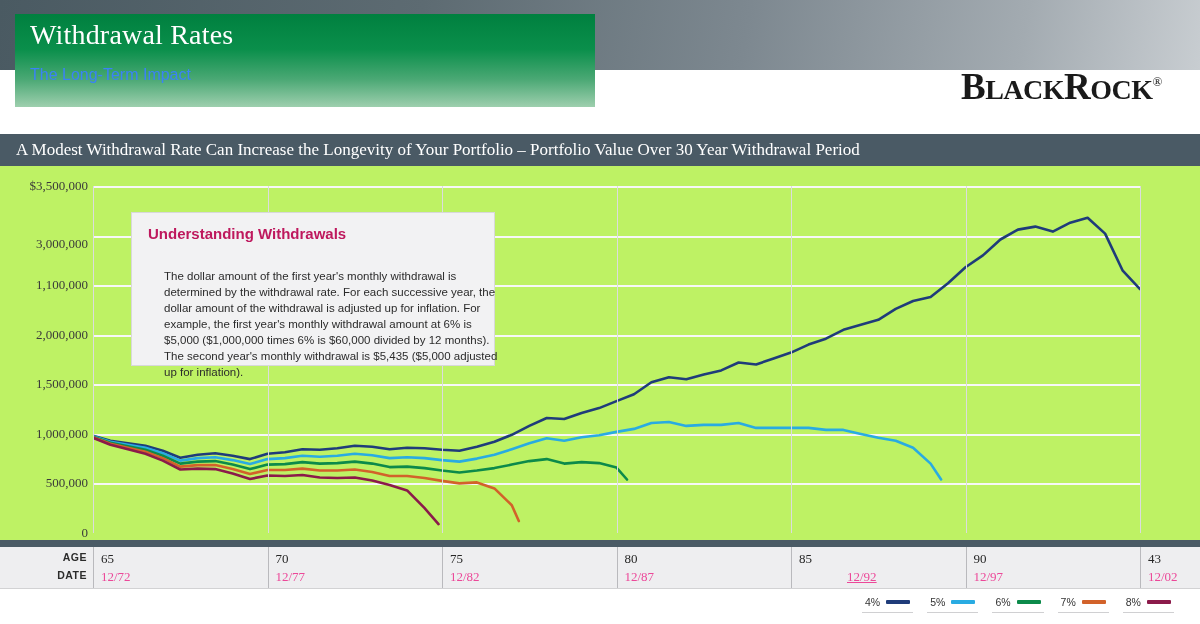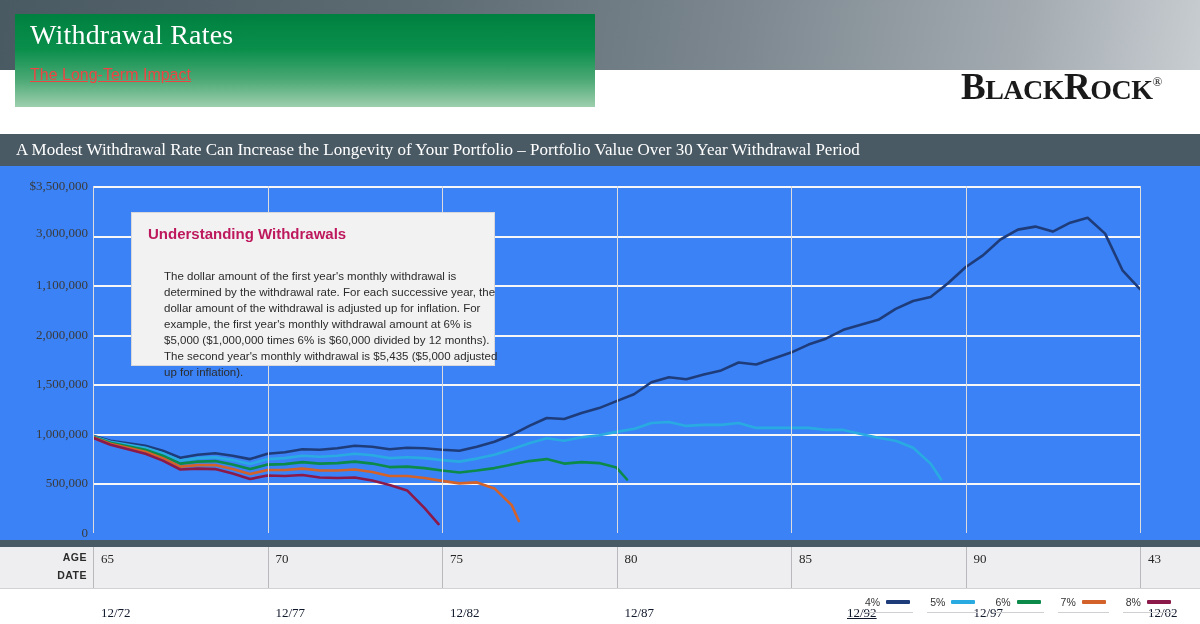--- a/index.html
+++ b/index.html
@@ -20,21 +20,21 @@
     position:absolute;left:15px;top:14px;width:580px;height:93px;
     background:linear-gradient(180deg,#00803f 0%,#0a8f4b 38%,#4aa874 70%,#9ecfae 100%);
   }
   .title-main{
     position:absolute;left:30px;top:19px;
     font-family:"Liberation Serif", serif;
     font-size:28px;color:#ffffff;letter-spacing:.2px;
   }
   .title-sub{
     position:absolute;left:30px;top:66px;
-    font-size:16px;color:#ef4444;font-weight:400;text-decoration:underline;
+    font-size:16px;color:#3b82f6;font-weight:400;
   }
   .brand{
     position:absolute;right:38px;top:68px;
     font-family:"Liberation Serif", serif;
     font-size:37px;font-weight:bold;color:#1a1a1a;
     letter-spacing:-.5px;line-height:1;
   }
   .brand .sm{font-size:28px;}
   .brand .reg{font-size:13px;vertical-align:super;font-weight:normal;}
 
@@ -45,21 +45,21 @@
   }
   .section-bar span{
     position:absolute;left:16px;top:6px;
     font-family:"Liberation Serif", serif;
     font-size:17px;color:#ffffff;white-space:nowrap;
   }
 
   
   .chart-wrap{
     position:absolute;left:0;top:166px;width:1200px;height:374px;
-    background:#3b82f6;
+    background:#bef264;
   }
   .plot{
     position:absolute;left:93px;top:20px;width:1047px;height:347px;
   }
   .gridline{
     position:absolute;left:0;width:1047px;height:2px;background:#f7f7f8;
   }
   .ytick{
     position:absolute;right:1112px;
     font-family:"Liberation Serif", serif;
@@ -99,21 +99,21 @@
   }
   .axis-tick{
     position:absolute;top:547px;width:1px;height:41px;background:#b9b9bd;
   }
   .axis-age{
     position:absolute;top:551px;
     font-family:"Liberation Serif", serif;font-size:13px;color:#262626;
   }
   .axis-date{
     position:absolute;top:569px;
-    font-family:"Liberation Serif", serif;font-size:13px;color:#0f172a;margin-top:36px;
+    font-family:"Liberation Serif", serif;font-size:13px;color:#ec4899;
   }
 
   
   .legend{
     position:absolute;left:862px;top:590px;height:26px;
     display:flex;align-items:center;gap:14px;
   }
   .legend-item{
     display:flex;align-items:center;gap:6px;
     border-bottom:1px solid #d0d0d2;padding:2px 3px 4px 3px;
@@ -148,21 +148,21 @@
     </div>
   <svg class="lines" id="linesvg" width="1047" height="347">
       <polyline points="0.0,249.8 17.4,254.8 34.9,257.3 52.4,259.8 69.8,264.7 87.3,271.7 104.7,268.7 122.2,267.2 139.6,269.7 157.0,273.1 174.5,267.7 191.9,266.2 209.4,263.2 226.8,263.7 244.3,262.2 261.8,259.8 279.2,260.7 296.6,263.2 314.1,261.7 331.6,262.2 349.0,263.7 366.4,264.7 383.9,260.7 401.4,255.8 418.8,248.8 436.3,239.9 453.7,232.0 471.2,233.0 488.6,227.0 506.1,222.1 523.5,215.1 541.0,208.2 558.4,196.3 575.9,191.3 593.3,193.3 610.8,188.4 628.2,184.4 645.6,176.5 663.1,178.5 680.6,172.5 698.0,166.6 715.5,158.6 732.9,152.7 750.4,143.8 767.8,138.8 785.3,133.8 802.7,122.9 820.1,115.0 837.6,111.0 855.0,97.2 872.5,81.3 889.9,69.4 907.4,53.5 924.9,43.6 942.3,40.6 959.8,45.6 977.2,36.7 994.6,31.7 1012.1,47.6 1029.5,84.3 1047.0,103.1" fill="none" stroke="#1f3c7a" stroke-width="2.6" stroke-linejoin="round" stroke-linecap="round"></polyline>
       <polyline points="0.0,250.3 17.4,255.8 34.9,258.8 52.4,261.7 69.8,267.2 87.3,274.6 104.7,272.1 122.2,271.2 139.6,274.1 157.0,278.1 174.5,273.1 191.9,272.1 209.4,269.7 226.8,270.7 244.3,269.7 261.8,267.7 279.2,269.2 296.6,272.1 314.1,271.2 331.6,272.1 349.0,274.1 366.4,275.6 383.9,272.6 401.4,268.7 418.8,263.2 436.3,257.3 453.7,252.3 471.2,254.8 488.6,251.3 506.1,249.3 523.5,245.9 541.0,242.9 558.4,237.0 575.9,236.0 593.3,239.9 610.8,238.9 628.2,238.9 645.6,237.0 663.1,241.9 680.6,241.9 698.0,241.9 715.5,241.9 732.9,243.9 750.4,243.9 767.8,247.9 785.3,251.8 802.7,254.8 820.1,261.7 837.6,277.6 848.1,293.5" fill="none" stroke="#29abe2" stroke-width="2.6" stroke-linejoin="round" stroke-linecap="round"></polyline>
       <polyline points="0.0,250.8 17.4,256.8 34.9,260.3 52.4,263.7 69.8,269.7 87.3,277.6 104.7,275.6 122.2,275.1 139.6,278.6 157.0,283.1 174.5,278.6 191.9,278.1 209.4,276.1 226.8,277.6 244.3,277.1 261.8,275.6 279.2,277.6 296.6,281.1 314.1,280.6 331.6,282.1 349.0,284.5 366.4,286.5 383.9,284.5 401.4,282.1 418.8,278.6 436.3,275.1 453.7,273.1 471.2,277.6 488.6,276.1 506.1,277.1 523.5,281.6 534.0,293.5" fill="none" stroke="#0c8a4a" stroke-width="2.6" stroke-linejoin="round" stroke-linecap="round"></polyline>
       <polyline points="0.0,251.3 17.4,257.8 34.9,261.7 52.4,265.7 69.8,272.1 87.3,280.6 104.7,279.1 122.2,279.1 139.6,283.1 157.0,288.0 174.5,284.0 191.9,284.0 209.4,282.6 226.8,284.5 244.3,284.5 261.8,283.5 279.2,286.0 296.6,290.0 314.1,290.0 331.6,292.0 349.0,294.9 366.4,297.4 383.9,296.4 401.4,302.4 418.8,319.2 425.8,335.1" fill="none" stroke="#d2622a" stroke-width="2.6" stroke-linejoin="round" stroke-linecap="round"></polyline>
       <polyline points="0.0,251.8 17.4,258.8 34.9,263.2 52.4,267.7 69.8,274.6 87.3,283.5 104.7,282.6 122.2,283.1 139.6,287.5 157.0,293.0 174.5,289.5 191.9,290.0 209.4,289.0 226.8,291.5 244.3,292.0 261.8,291.5 279.2,294.5 296.6,298.9 314.1,304.4 331.6,322.2 345.5,338.1" fill="none" stroke="#8b1a4a" stroke-width="2.6" stroke-linejoin="round" stroke-linecap="round"></polyline>
     </svg>
   <div id="yticks">
       <div class="ytick" style="top: 12px;">$3,500,000</div>
-      <div class="ytick" style="top: 59px;">3,000,000</div>
+      <div class="ytick" style="top: 70px;">3,000,000</div>
       <div class="ytick" style="top: 111.143px;">1,100,000</div>
       <div class="ytick" style="top: 160.714px;">2,000,000</div>
       <div class="ytick" style="top: 210.286px;">1,500,000</div>
       <div class="ytick" style="top: 259.857px; text-align: center;">1,000,000</div>
       <div class="ytick" style="top: 309.429px;">500,000</div>
       <div class="ytick" style="top: 359px;">0</div>
     </div>
   <div id="vseps">
       <div class="vsep" style="left: 93px;"></div>
       <div class="vsep" style="left: 267.5px;"></div>

